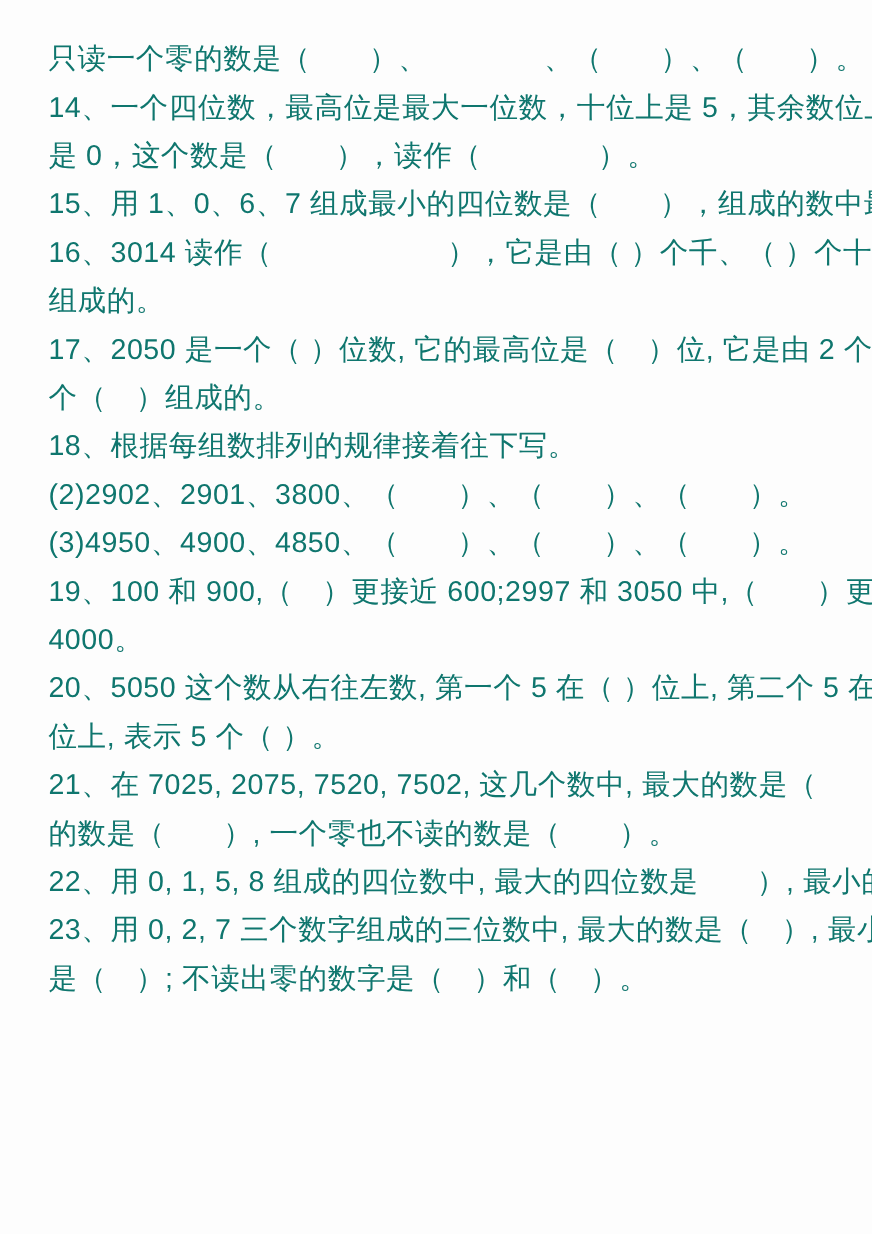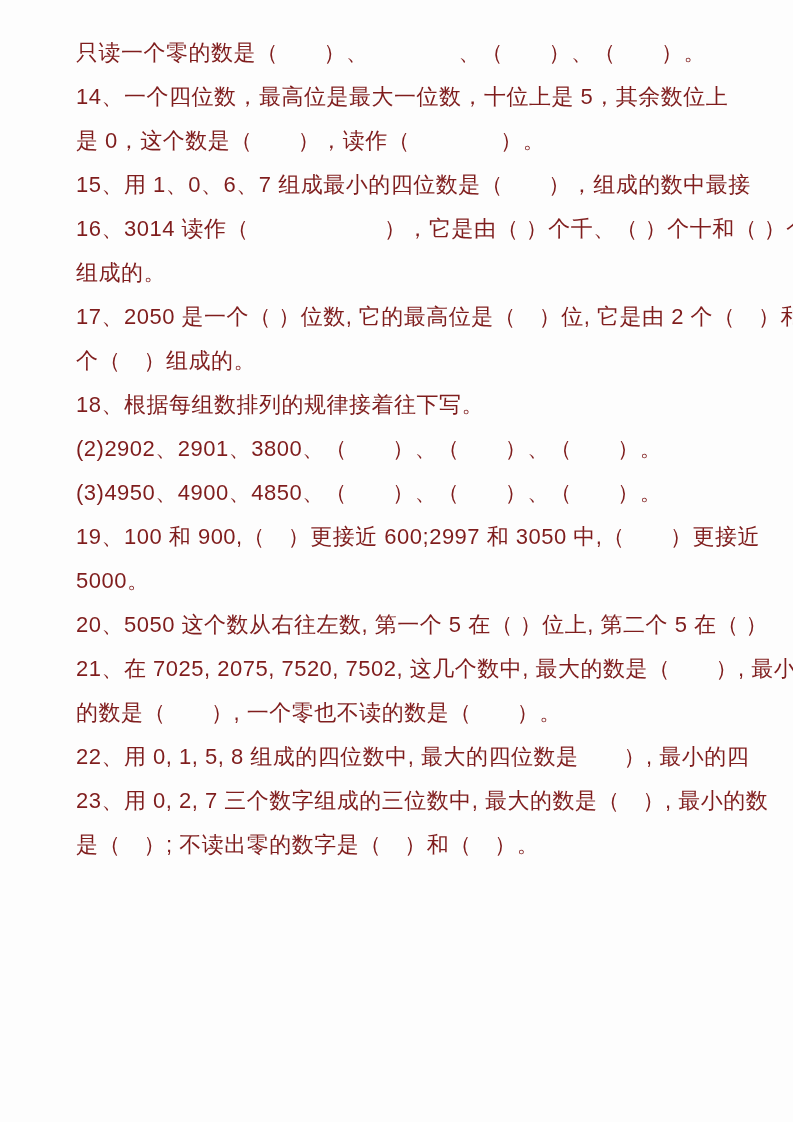--- a/index.html
+++ b/index.html
@@ -14,46 +14,46 @@
   }
   .page {
     box-sizing: border-box;
     width: 793px;
     height: 1122px;
     background: #fdfdfd;
     padding: 31px 18px 0 44px;
     font-family: "Liberation Sans", sans-serif;
   }
   .text-line {
-    font-size: 22px;
+    font-size: 26px;
     line-height: 44px;
     height: 44px;
-    color: #7f1d1d;
+    color: #0f766e;
     letter-spacing: 0.5px;
     white-space: pre;
     font-weight: 500;
-    margin-left: 32px;
   }
 </style>
 </head>
 <body>
 
 <div class="page">
   <div class="text-line">只读一个零的数是（　　）、　　　　、（　　）、（　　）。</div>
   <div class="text-line">14、一个四位数，最高位是最大一位数，十位上是 5，其余数位上</div>
   <div class="text-line">是 0，这个数是（　　），读作（　　　　）。</div>
   <div class="text-line">15、用 1、0、6、7 组成最小的四位数是（　　），组成的数中最接</div>
   <div class="text-line">16、3014 读作（　　　　　　），它是由（ ）个千、（ ）个十和（ ）个一</div>
   <div class="text-line">组成的。</div>
   <div class="text-line">17、2050 是一个（ ）位数, 它的最高位是（　）位, 它是由 2 个（　）和 5</div>
   <div class="text-line">个（　）组成的。</div>
   <div class="text-line">18、根据每组数排列的规律接着往下写。</div>
   <div class="text-line">(2)2902、2901、3800、（　　）、（　　）、（　　）。</div>
   <div class="text-line">(3)4950、4900、4850、（　　）、（　　）、（　　）。</div>
   <div class="text-line">19、100 和 900,（　）更接近 600;2997 和 3050 中,（　　）更接近</div>
-  <div class="text-line">5000。</div>
+  <div class="text-line">4000。</div>
   <div class="text-line">20、5050 这个数从右往左数, 第一个 5 在（ ）位上, 第二个 5 在（ ）</div>
+  <div class="text-line">位上, 表示 5 个（ ）。</div>
   <div class="text-line">21、在 7025, 2075, 7520, 7502, 这几个数中, 最大的数是（　　）, 最小</div>
   <div class="text-line">的数是（　　）, 一个零也不读的数是（　　）。</div>
   <div class="text-line">22、用 0, 1, 5, 8 组成的四位数中, 最大的四位数是　　）, 最小的四</div>
   <div class="text-line">23、用 0, 2, 7 三个数字组成的三位数中, 最大的数是（　）, 最小的数</div>
   <div class="text-line">是（　）; 不读出零的数字是（　）和（　）。</div>
 </div>
 
 </body></html>

